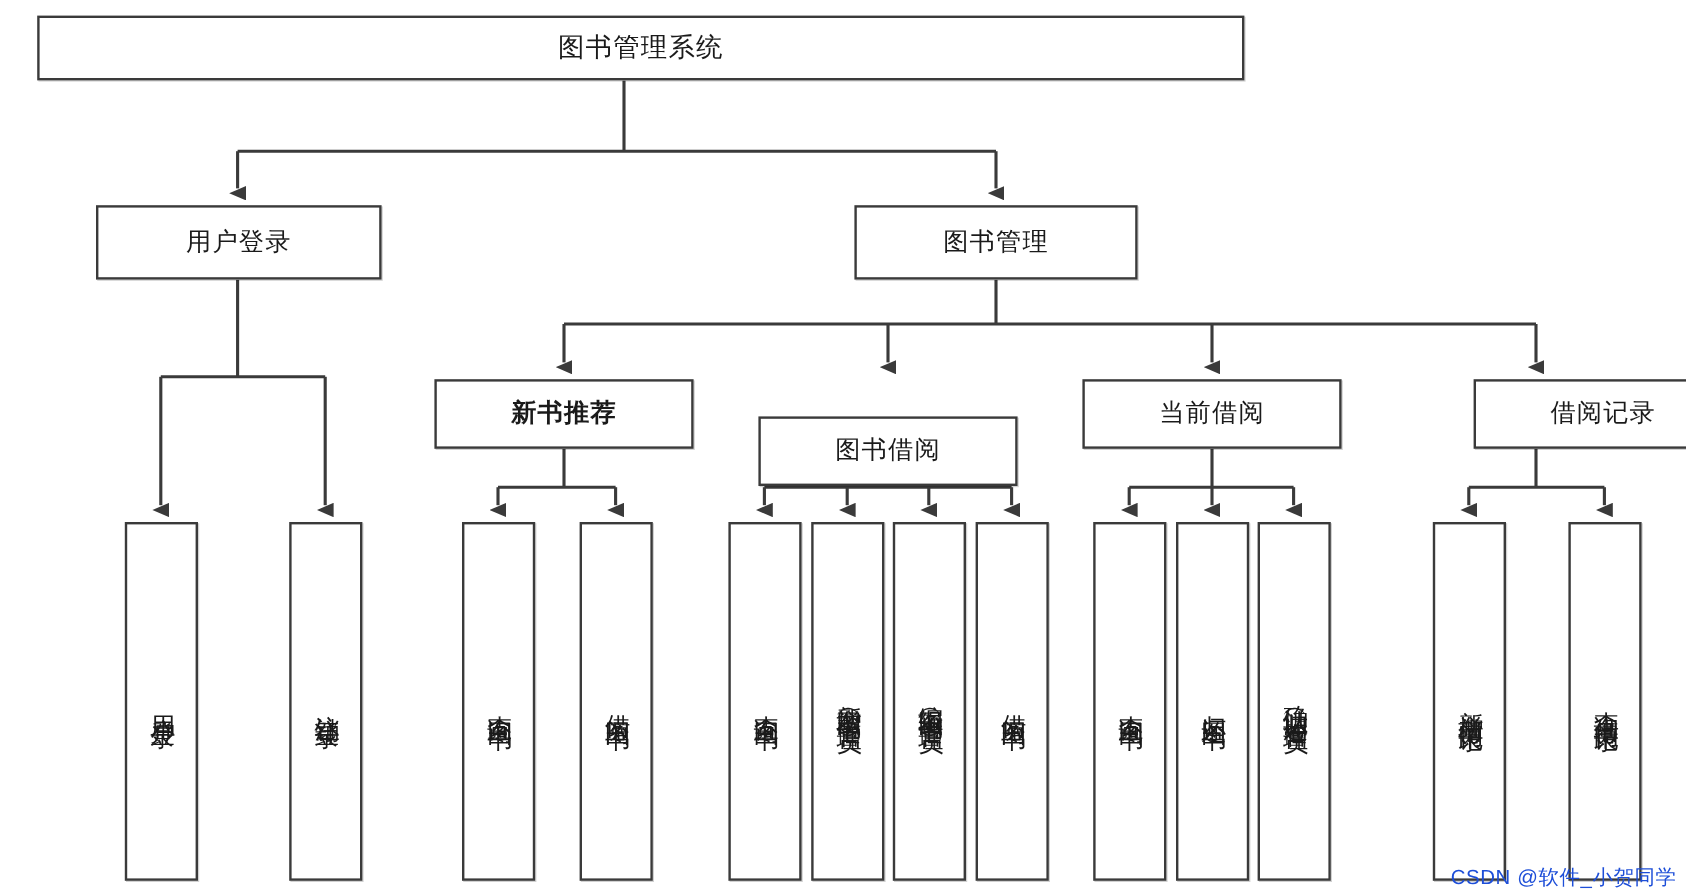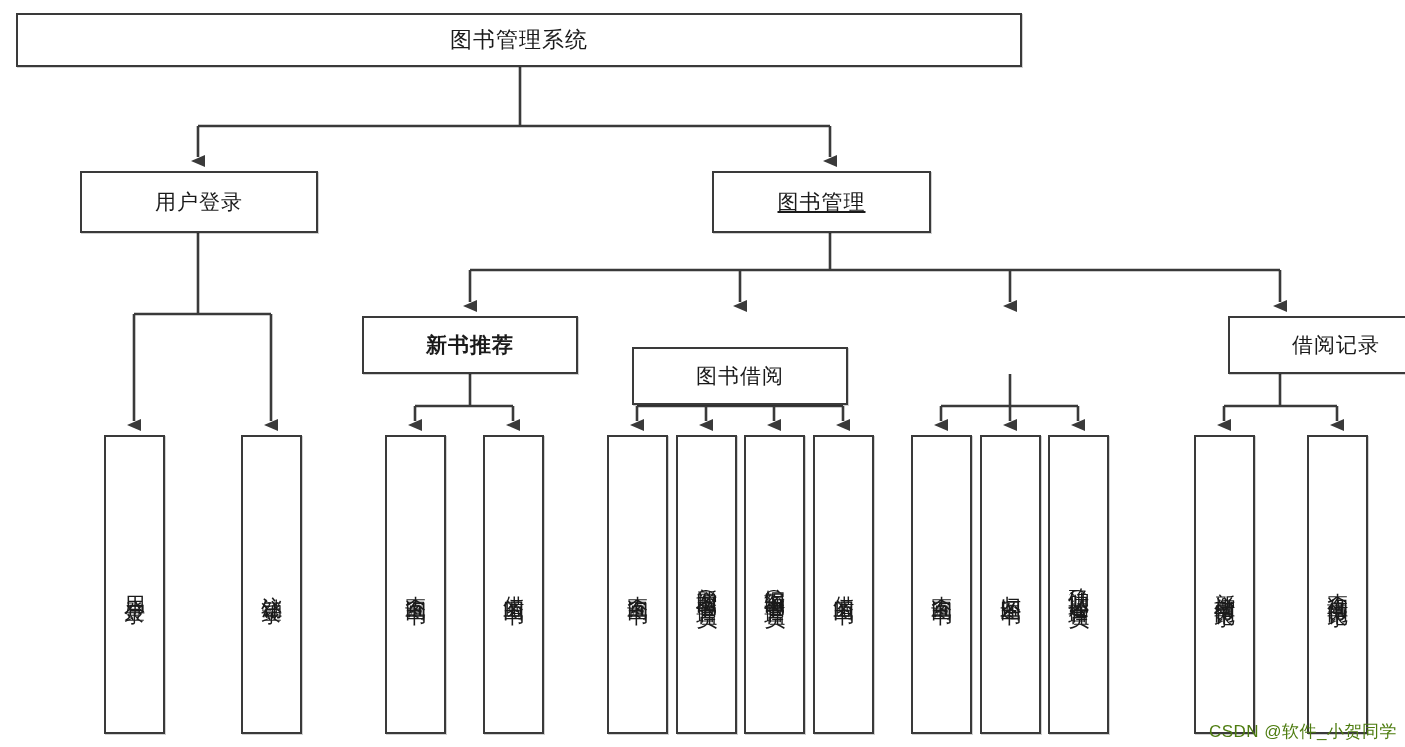--- a/index.html
+++ b/index.html
@@ -36,38 +36,39 @@
     color: #1a1a1a;
     box-shadow: 1px 1px 0 rgba(0,0,0,0.18);
   }
   .node.h {
     font-size: 21px;
     letter-spacing: 1px;
     line-height: 1.2;
   }
   .node.root {
     font-size: 22px;
+    margin-left: 15px;
   }
   .node.v {
     writing-mode: vertical-rl;
     text-orientation: upright;
     font-size: 21px;
     letter-spacing: 3px;
     line-height: 1.25;
     padding: 6px 0;
     align-items: center;
     justify-content: center;
     white-space: nowrap;
   }
   .watermark {
     position: absolute;
     right: 8px;
     bottom: 4px;
     font-size: 17px;
-    color: #4d7c0f;
+    color: #1d4ed8;
     letter-spacing: 0.5px;
     user-select: none;
     white-space: nowrap;
   }
 </style>
 </head>
 <body>
 
 <div id="stage">
 
@@ -117,24 +118,25 @@
       <path d="M1280,374 L1280,406"></path>
       <path d="M1224,406 L1337,406"></path>
       <path d="M1224,406 L1224,421" marker-end="url(#arw)"></path>
       <path d="M1337,406 L1337,421" marker-end="url(#arw)"></path>
     </g>
   </svg>
 
   <div class="node h root" style="left:16px; top:13px; width:1006px; height:54px;">图书管理系统</div>
 
   <div class="node h" style="left:80px; top:171px; width:238px; height:62px;">用户登录</div>
-  <div class="node h" style="left:712px; top:171px; width:219px; height:62px;text-decoration:underline;">图书管理</div>
+  <div class="node h" style="left:712px; top:171px; width:236px; height:62px;">图书管理</div>
 
   <div class="node h" style="left:362px; top:316px; width:216px; height:58px;font-weight:bold;">新书推荐</div>
   <div class="node h" style="left:632px; top:316px; width:216px; height:58px;margin-top:31px;">图书借阅</div>
+  <div class="node h" style="left:902px; top:316px; width:216px; height:58px;">当前借阅</div>
   <div class="node h" style="left:1228px; top:316px; width:216px; height:58px;">借阅记录</div>
 
   <div class="node v" style="left:104px; top:435px; width:61px; height:299px;">用户登录</div>
   <div class="node v" style="left:241px; top:435px; width:61px; height:299px;">注销登录</div>
 
   <div class="node v" style="left:385px; top:435px; width:61px; height:299px;">查询图书</div>
   <div class="node v" style="left:483px; top:435px; width:61px; height:299px;">借阅图书</div>
 
   <div class="node v" style="left:607px; top:435px; width:61px; height:299px;">查询图书</div>
   <div class="node v" style="left:676px; top:435px; width:61px; height:299px;">新增图书（管理员）</div>

